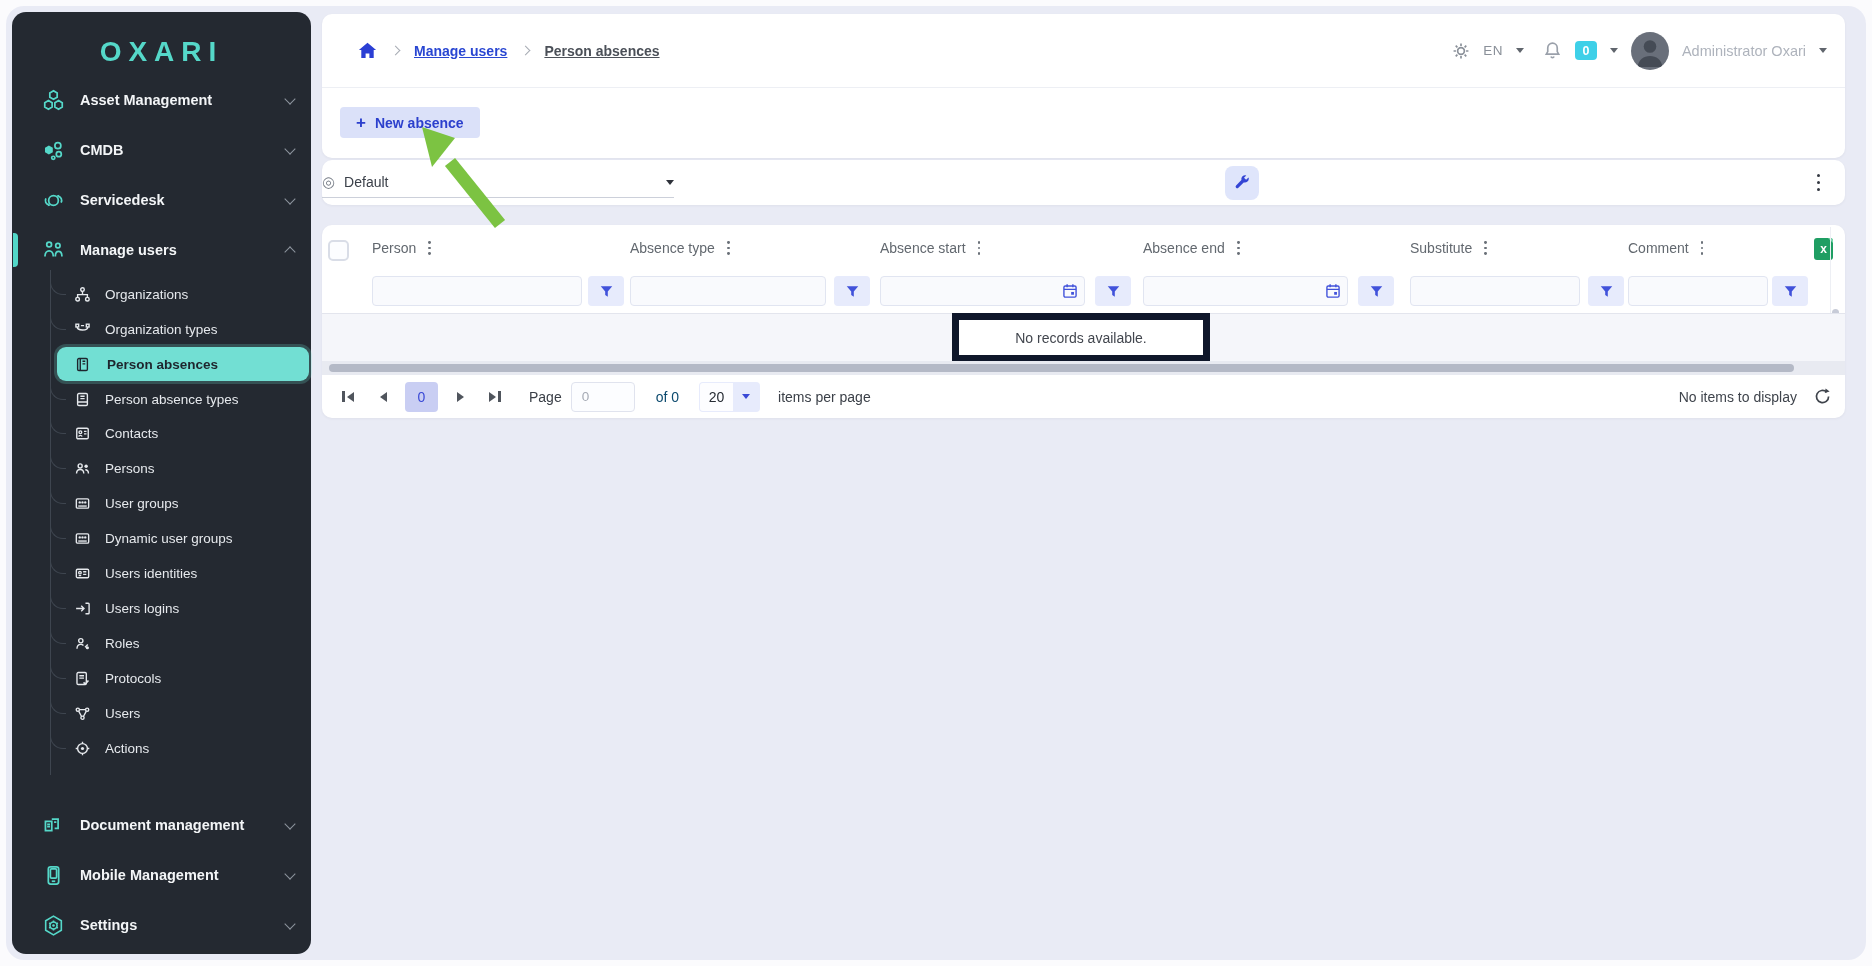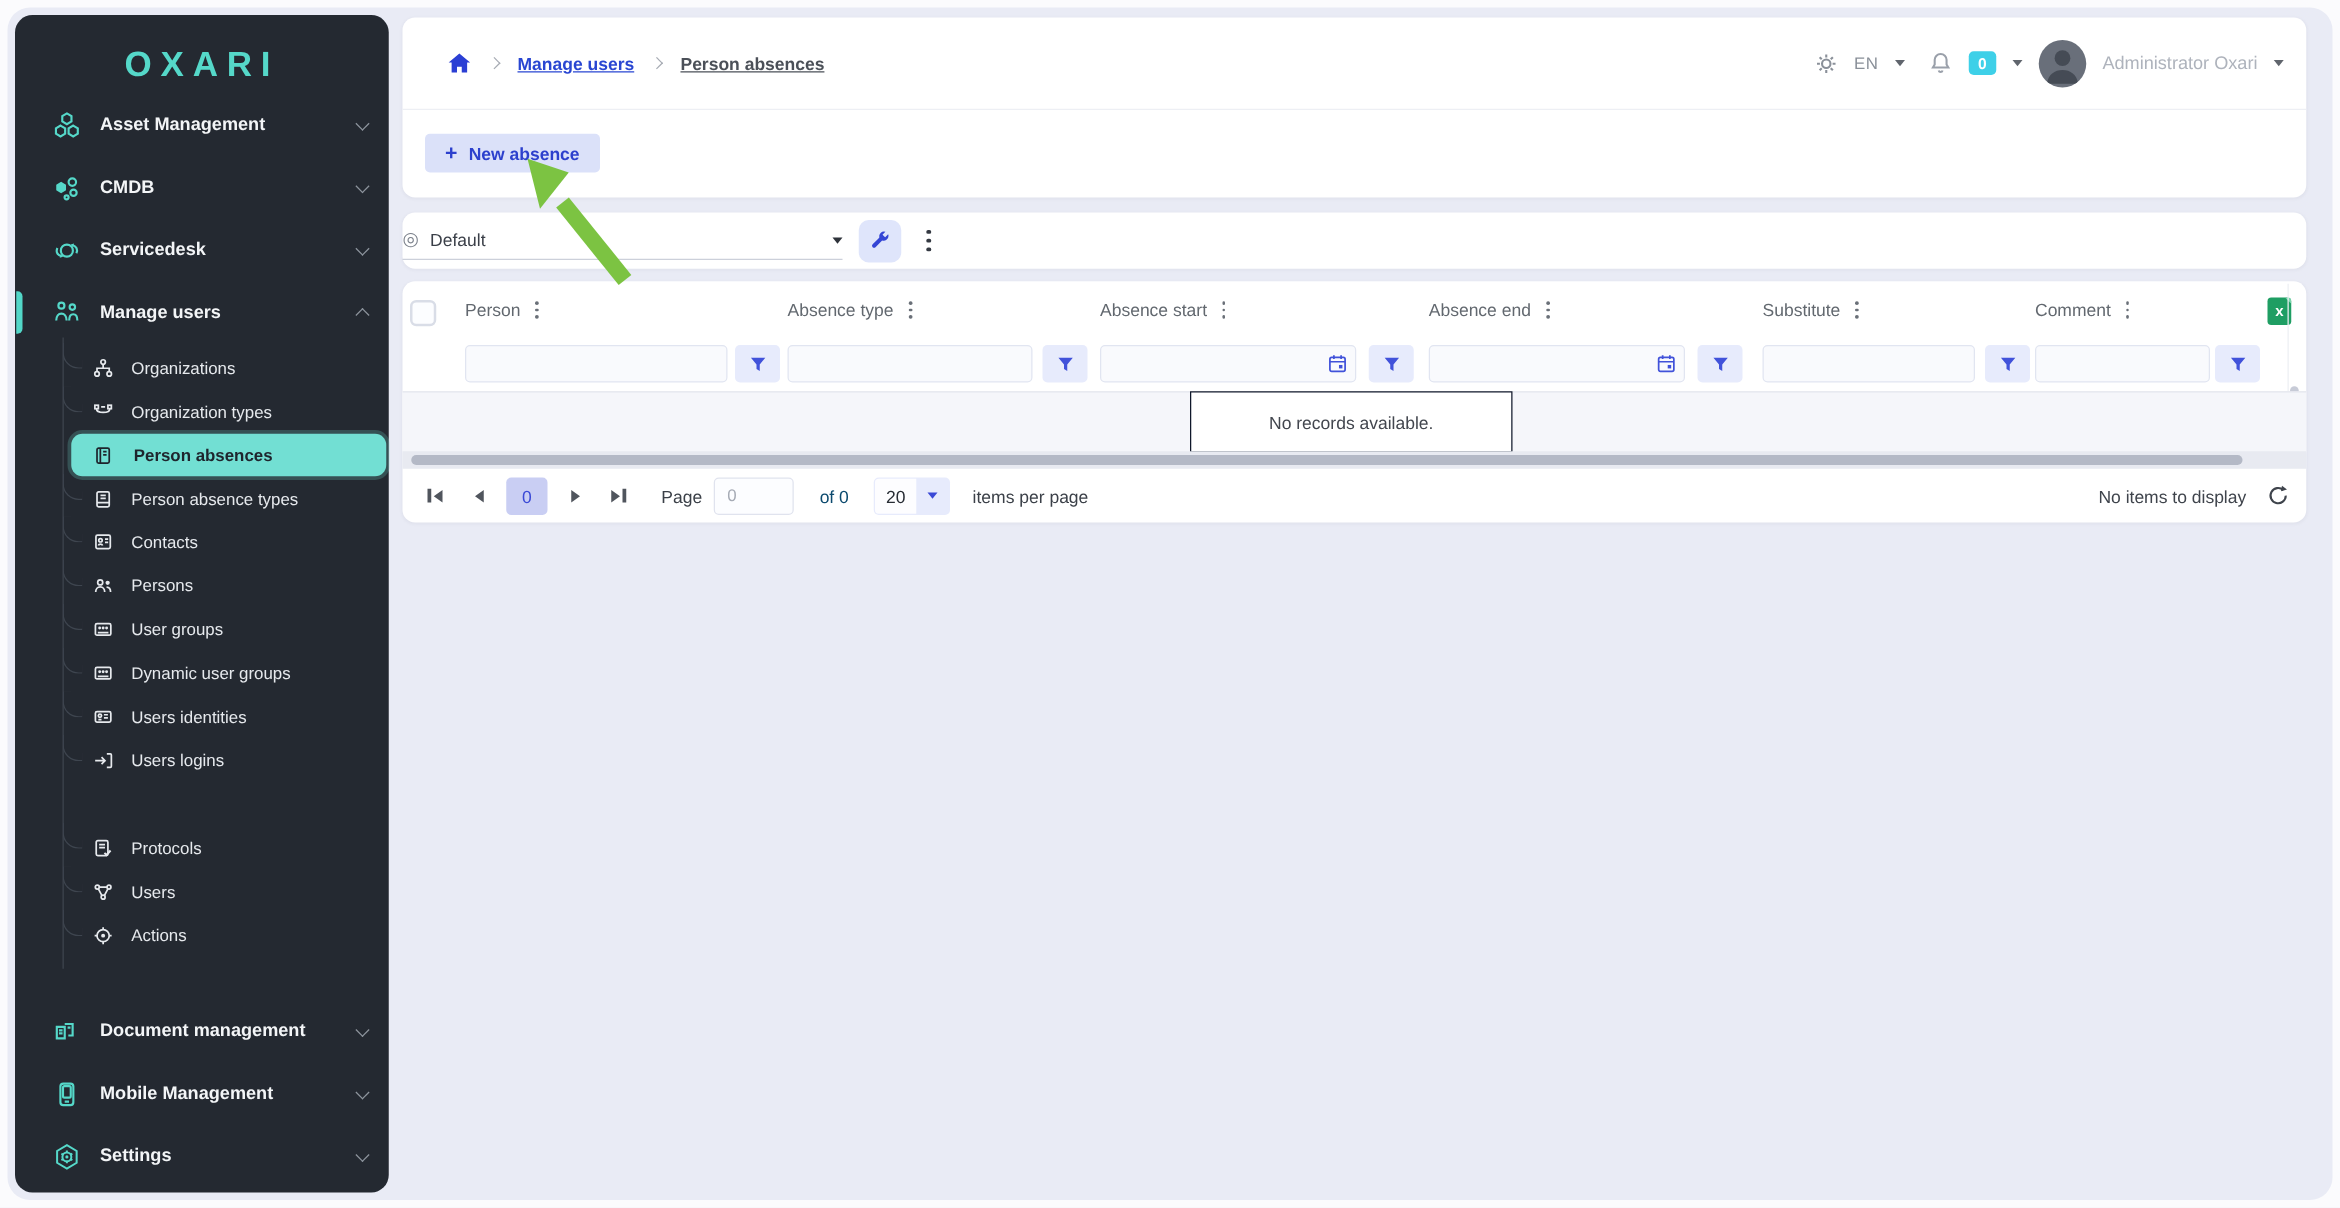--- a/index.html
+++ b/index.html
@@ -38,21 +38,21 @@
 .dtri{width:0;height:0;border-left:4.5px solid transparent;border-right:4.5px solid transparent;border-top:5.5px solid #60656d;}
 .badge{min-width:12px;height:19px;border-radius:4px;background:#3ed0e8;color:#fff;font-size:12.5px;font-weight:700;display:flex;align-items:center;justify-content:center;padding:0 5px;}
 .avatar{width:38px;height:38px;border-radius:50%;background:#696f7a;overflow:hidden;display:flex;}
 .uname{font-size:14.5px;color:#aeb3bc;}
 .btn-row{height:69px;display:flex;align-items:center;padding-left:18px;}
 .new-absence{height:31px;padding:0 16px;border:none;border-radius:4px;background:#dbe1f9;color:#2c40cd;font-size:14px;font-weight:600;display:inline-flex;align-items:center;gap:9px;cursor:pointer;font-family:inherit;}
 .plus::before{content:"+";font-size:17px;font-weight:700;line-height:1;}
 
 .arrow{position:absolute;left:408px;top:122px;width:110px;height:112px;z-index:6;pointer-events:none;}
 
-.card-b{left:322px;top:170px;width:1523px;height:45px;display:flex;align-items:center;justify-content:flex-start;gap:13px;padding-right:18px;box-sizing:border-box;}
+.card-b{left:322px;top:160px;width:1523px;height:45px;display:flex;align-items:center;justify-content:space-between;gap:13px;padding-right:18px;box-sizing:border-box;}
 .viewsel{width:352px;height:30px;border-bottom:1px solid #ccd0da;display:flex;align-items:center;gap:9px;cursor:pointer;}
 .eye::before{content:"◎";color:#7b818b;font-size:15px;line-height:1;}
 .vlabel{font-size:14px;color:#3a3f48;}
 .viewsel .dtri{margin-left:auto;border-top-color:#2e323a;}
 .wrench-btn{width:34px;height:34px;border-radius:8px;background:#dfe5fb;display:flex;align-items:center;justify-content:center;cursor:pointer;}
 .wrench-btn svg{width:18px;height:18px;color:#3445d5;}
 .kebab{display:flex;flex-direction:column;gap:3.5px;padding:0 7px;cursor:pointer;}
 .kebab i{width:3.5px;height:3.5px;border-radius:50%;background:#343942;}
 
 .card-c{left:322px;top:225px;width:1523px;height:193px;}
@@ -63,21 +63,21 @@
 .fin{position:absolute;top:51px;height:30px;box-sizing:border-box;border:1px solid #e1e5f1;border-radius:4px;background:#f9fafd;font-family:inherit;font-size:13px;color:#3a3f48;padding:0 8px;outline:none;}
 .fbtn{position:absolute;top:51px;width:36px;height:30px;border-radius:4px;background:#e7ebfc;display:flex;align-items:center;justify-content:center;cursor:pointer;}
 .fbtn svg{width:13px;height:13px;color:#4152da;}
 .calico{position:absolute;top:58px;width:16px;height:16px;color:#4152da;cursor:pointer;}
 .calico svg{width:100%;height:100%;}
 .excel{position:absolute;right:12px;top:13px;width:19px;height:22px;background:#1f9e63;border-radius:3px;color:#fff;font-size:12px;font-weight:700;display:flex;align-items:center;justify-content:center;cursor:pointer;}
 .excel::after{content:"";position:absolute;right:0;top:0;border-left:5px solid transparent;border-top:5px solid #7cd6ae;border-top-right-radius:3px;}
 .vsb{position:absolute;right:6px;top:2px;height:134px;width:8px;border-left:1px solid #edeff4;}
 .vsb-thumb{position:absolute;right:0;width:7px;border-radius:4px;background:#c7cbd7;top:82px;height:52px;cursor:pointer;}
 .tbody-strip{position:absolute;left:0;right:0;top:88px;height:48px;background:#f5f6fa;border-top:1px solid #e3e5ed;}
-.norec{position:absolute;left:630px;top:-1px;width:258px;height:49px;background:#fff;border:1px solid #0f172a;box-sizing:border-box;display:flex;align-items:center;justify-content:center;font-size:14px;color:#42464e;}
+.norec{position:absolute;left:630px;top:-1px;width:258px;height:49px;background:#fff;border:7px solid #0f172a;box-sizing:border-box;display:flex;align-items:center;justify-content:center;font-size:14px;color:#42464e;}
 .hsb{position:absolute;left:0;right:0;top:136px;height:14px;background:#e8eaf1;}
 .hsb-thumb{position:absolute;left:7px;top:3px;width:1465px;height:8px;border-radius:4px;background:#b4b9c6;cursor:pointer;}
 
 .pgrow{position:absolute;left:0;right:0;top:150px;height:43px;display:flex;align-items:center;padding:0 13px;gap:9px;box-sizing:border-box;}
 .pbtn{width:26px;height:30px;display:flex;align-items:center;justify-content:center;gap:2px;cursor:pointer;}
 .tri-l{width:0;height:0;border-top:5.5px solid transparent;border-bottom:5.5px solid transparent;border-right:7.5px solid #50555d;}
 .tri-r{width:0;height:0;border-top:5.5px solid transparent;border-bottom:5.5px solid transparent;border-left:7.5px solid #50555d;}
 .pbar{width:2.5px;height:11px;background:#50555d;}
 .pcur{width:33px;height:30px;border-radius:4px;background:#c9cef3;color:#3a49d6;font-size:14px;display:flex;align-items:center;justify-content:center;cursor:pointer;}
 .plabel{font-size:14px;color:#3b4048;margin-left:12px;}
@@ -257,20 +257,32 @@
     </div>
     <div class="sitem" style="top:579px">
       <span class="branch"></span>
       <span class="sicon">
           <svg viewBox="0 0 16 16" fill="none" stroke="currentColor" stroke-width="1.3">
             <path d="M2 8h7.2M6.8 5.4 9.4 8l-2.6 2.6"></path>
             <path d="M10.8 3h2.6a.8.8 0 0 1 .8.8v8.4a.8.8 0 0 1-.8.8h-2.6"></path>
           </svg>
         </span>
       <span class="slabel">Users logins</span>
+    </div>
+    <div class="sitem" style="top:614px">
+      <span class="branch"></span>
+      <span class="sicon">
+          <svg viewBox="0 0 16 16" fill="none" stroke="currentColor" stroke-width="1.3">
+            <circle cx="6.4" cy="5.4" r="2"></circle>
+            <path d="M2.8 13c0-2.6 1.6-4.2 3.6-4.2 1 0 1.9.4 2.5 1.1"></path>
+            <path d="M10.4 11.6l2.6-2.6"></path>
+            <circle cx="12.6" cy="12" r="1.5" fill="currentColor" stroke="none"></circle>
+          </svg>
+        </span>
+      <span class="slabel">Roles</span>
     </div>
     <div class="sitem" style="top:649px">
       <span class="branch"></span>
       <span class="sicon">
           <svg viewBox="0 0 16 16" fill="none" stroke="currentColor" stroke-width="1.3">
             <rect x="2.8" y="2.4" width="8.8" height="11.2" rx="1.2"></rect>
             <path d="M5 5.4h4.4M5 7.6h4.4"></path>
             <path d="M9 11.6l1.6 1.6 3-3.4" stroke-width="1.5"></path>
           </svg>
         </span>

